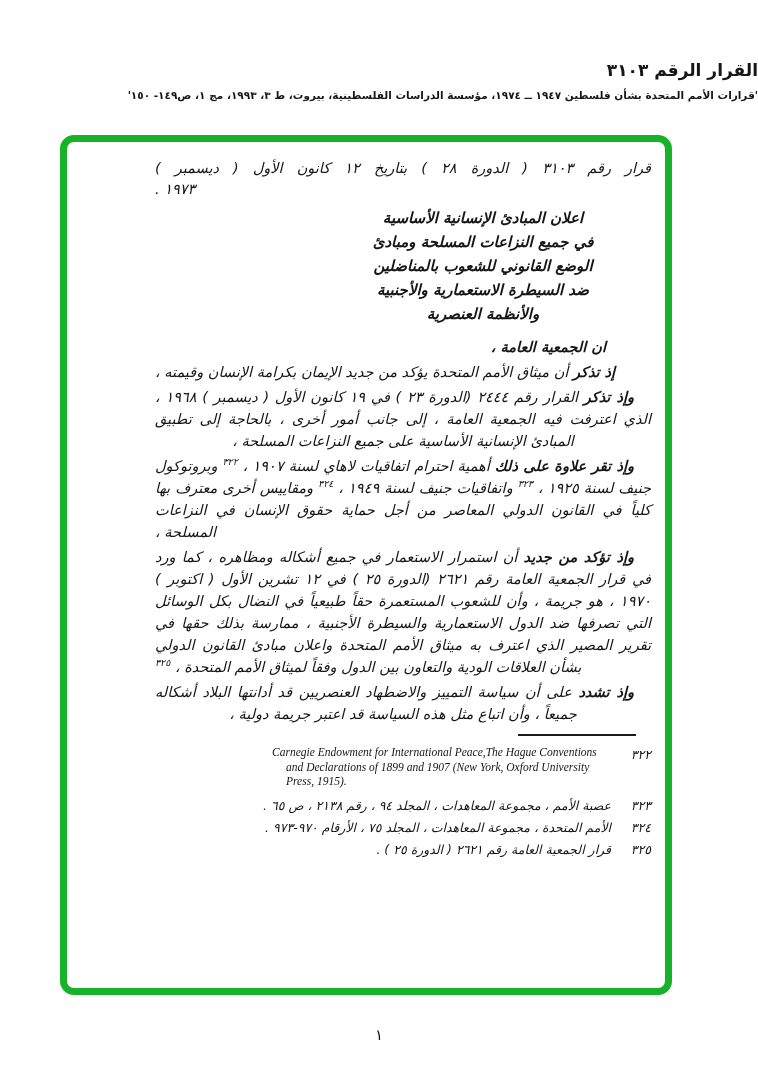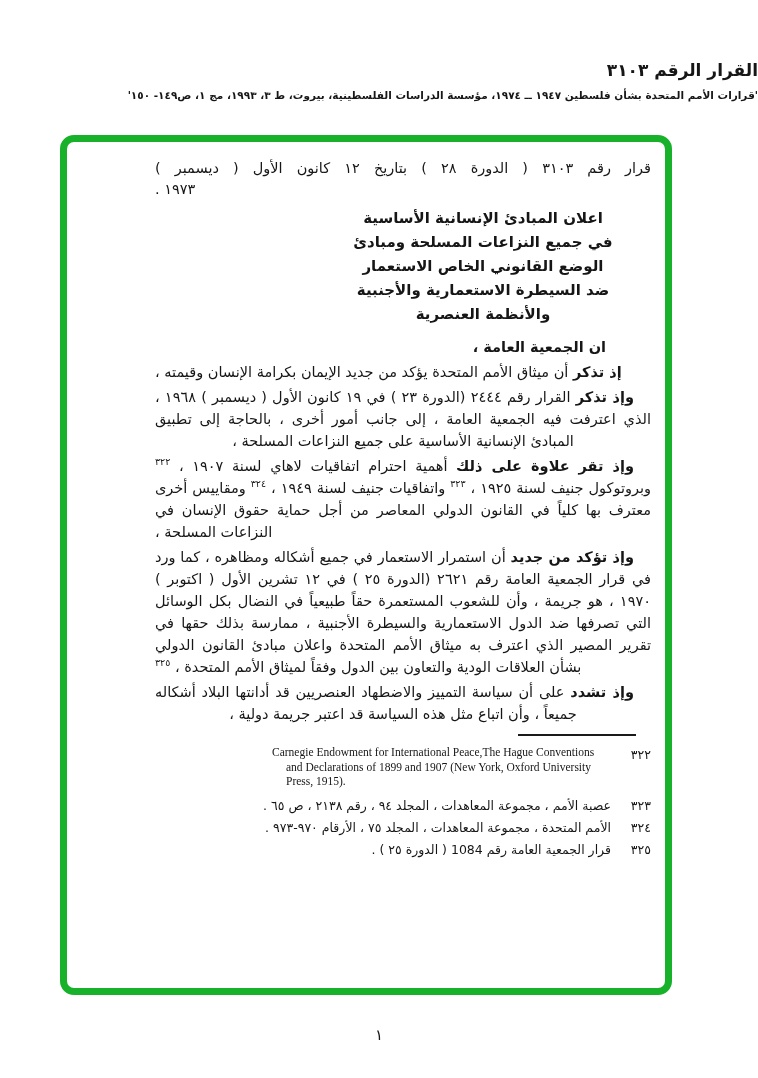--- a/index.html
+++ b/index.html
@@ -36,20 +36,21 @@
     border-radius: 14px;
     background: #ffffff;
   }
   .content {
     position: absolute;
     inset: 0;
     box-sizing: border-box;
     padding: 16px 14px 0 88px;
     direction: rtl;
     overflow: hidden;
+    font-style: italic;
   }
   .intro1 {
     font-size: 14.5px;
     line-height: 21px;
     text-align: justify;
     text-align-last: justify;
   }
   .intro2 {
     font-size: 14.5px;
     text-align: left;
@@ -133,21 +134,21 @@
 
   <div class="frame" id="frame" style="border-color: rgb(23, 178, 41);">
     <div class="content">
 
       <div class="intro1">قرار رقم ٣١٠٣ ( الدورة ٢٨ ) بتاريخ ١٢ كانون الأول ( ديسمبر )</div>
       <div class="intro2">١٩٧٣ .</div>
 
       <div class="heading" id="heading">
           <div>اعلان المبادئ الإنسانية الأساسية</div>
           <div>في جميع النزاعات المسلحة ومبادئ</div>
-          <div>الوضع القانوني الخاص الاستعمار</div>
+          <div>الوضع القانوني للشعوب بالمناضلين</div>
           <div>ضد السيطرة الاستعمارية والأجنبية</div>
           <div>والأنظمة العنصرية</div>
         </div>
 
       <div id="paras">
           <div class="para indent-lg"><b>ان الجمعية العامة ،</b></div>
           <div class="para last-left"><b>إذ تذكر</b><span> أن ميثاق الأمم المتحدة يؤكد من جديد الإيمان بكرامة الإنسان وقيمته ،</span></div>
           <div class="para last-center"><b>وإذ تذكر</b><span> القرار رقم ٢٤٤٤ (الدورة ٢٣ ) في ١٩ كانون الأول ( ديسمبر ) ١٩٦٨ ، الذي اعترفت فيه الجمعية العامة ، إلى جانب أمور أخرى ، بالحاجة إلى تطبيق المبادئ الإنسانية الأساسية على جميع النزاعات المسلحة ،</span></div>
           <div class="para last-left"><b>وإذ تقر علاوة على ذلك</b><span> أهمية احترام اتفاقيات لاهاي لسنة ١٩٠٧ ، </span><sup>٣٢٢</sup><span> وبروتوكول جنيف لسنة ١٩٢٥ ، </span><sup>٣٢٣</sup><span> واتفاقيات جنيف لسنة ١٩٤٩ ، </span><sup>٣٢٤</sup><span> ومقاييس أخرى معترف بها كلياً في القانون الدولي المعاصر من أجل حماية حقوق الإنسان في النزاعات المسلحة ،</span></div>
           <div class="para last-left"><b>وإذ تؤكد من جديد</b><span> أن استمرار الاستعمار في جميع أشكاله ومظاهره ، كما ورد في قرار الجمعية العامة رقم ٢٦٢١ (الدورة ٢٥ ) في ١٢ تشرين الأول ( اكتوبر ) ١٩٧٠ ، هو جريمة ، وأن للشعوب المستعمرة حقاً طبيعياً في النضال بكل الوسائل التي تصرفها ضد الدول الاستعمارية والسيطرة الأجنبية ، ممارسة بذلك حقها في تقرير المصير الذي اعترف به ميثاق الأمم المتحدة واعلان مبادئ القانون الدولي بشأن العلاقات الودية والتعاون بين الدول وفقاً لميثاق الأمم المتحدة ، </span><sup>٣٢٥</sup></div>
@@ -164,21 +165,21 @@
           <div class="fn-row">
             <div class="fn-num">٣٢٣</div>
             <div class="fn-text">عصبة الأمم ، مجموعة المعاهدات ، المجلد ٩٤ ، رقم ٢١٣٨ ، ص ٦٥ .</div>
           </div>
           <div class="fn-row">
             <div class="fn-num">٣٢٤</div>
             <div class="fn-text">الأمم المتحدة ، مجموعة المعاهدات ، المجلد ٧٥ ، الأرقام ٩٧٠-٩٧٣ .</div>
           </div>
           <div class="fn-row">
             <div class="fn-num">٣٢٥</div>
-            <div class="fn-text">قرار الجمعية العامة رقم 1084 ( الدورة ٢٥ ) .</div>
+            <div class="fn-text">قرار الجمعية العامة رقم ٢٦٢١ ( الدورة ٢٥ ) .</div>
           </div>
         </div>
 
     </div>
   </div>
 
   <div class="page-num">١</div>
 
 </div>
 

